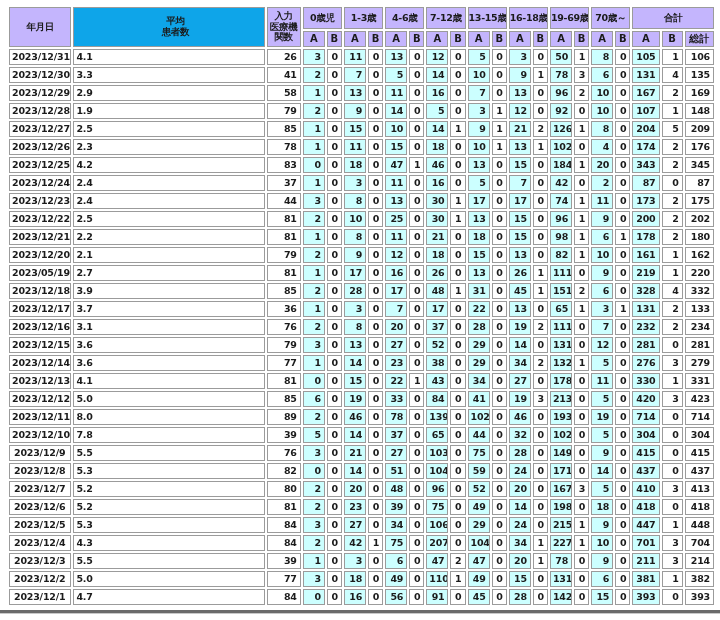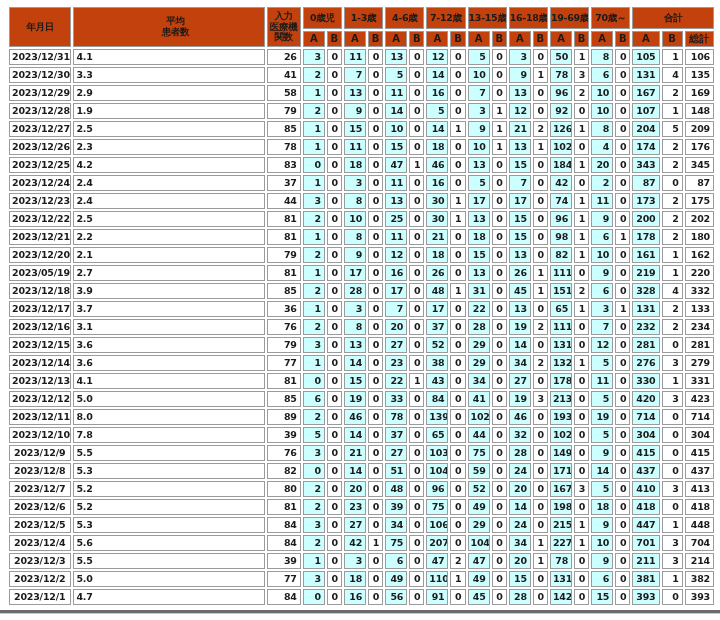--- a/index.html
+++ b/index.html
@@ -2,23 +2,23 @@
 <html><head>
 <meta charset="utf-8">
 <style>
   html,body{margin:0;padding:0;background:#ffffff;}
   body{width:720px;height:620px;overflow:hidden;
        font-family:"DejaVu Sans","Liberation Sans",sans-serif;color:#1b1b1b;}
   .page{padding:5px 0 0 7px;}
   table{border-collapse:separate;border-spacing:2px;table-layout:fixed;width:709px;}
   th,td{box-sizing:border-box;border:1px solid #9b9b9b;overflow:hidden;
         white-space:nowrap;font-weight:bold;}
-  th{background:#c2410c;text-align:center;font-size:9.5px;line-height:1.15;
+  th{background:#c4b5fd;text-align:center;font-size:9.5px;line-height:1.15;
      padding:1px 0;vertical-align:middle;letter-spacing:-0.3px;}
-  th.blue{background:#c2410c;padding-left:13px;}
+  th.blue{background:#0ea5e9;padding-left:13px;}
   thead tr.group-row th{height:22px;}
   thead tr.sub-row th{height:16px;font-size:10px;letter-spacing:0;}
   td{height:16px;font-size:9.5px;line-height:14px;padding:0 3px 0 2px;
      background:#ffffff;letter-spacing:-0.2px;}
   td.date{text-align:center;}
   td.avg{text-align:left;}
   td.num{text-align:right;}
   td.cyan{background:#ccffff;}
   .bottom-bar{margin-top:3px;height:3px;background:#6a6a6a;
               border-bottom:1px solid #c9c9c9;width:720px;margin-left:-7px;}
@@ -740,21 +740,21 @@
           <td class="num cyan">215</td>
           <td class="num">1</td>
           <td class="num cyan">9</td>
           <td class="num">0</td>
           <td class="num cyan">447</td>
           <td class="num">1</td>
           <td class="num">448</td>
         </tr>
         <tr>
           <td class="date">2023/12/4</td>
-          <td class="avg">5.6</td>
+          <td class="avg">4.3</td>
           <td class="num">84</td>
           <td class="num cyan">2</td>
           <td class="num">0</td>
           <td class="num cyan">42</td>
           <td class="num">1</td>
           <td class="num cyan">75</td>
           <td class="num">0</td>
           <td class="num cyan">207</td>
           <td class="num">0</td>
           <td class="num cyan">104</td>

